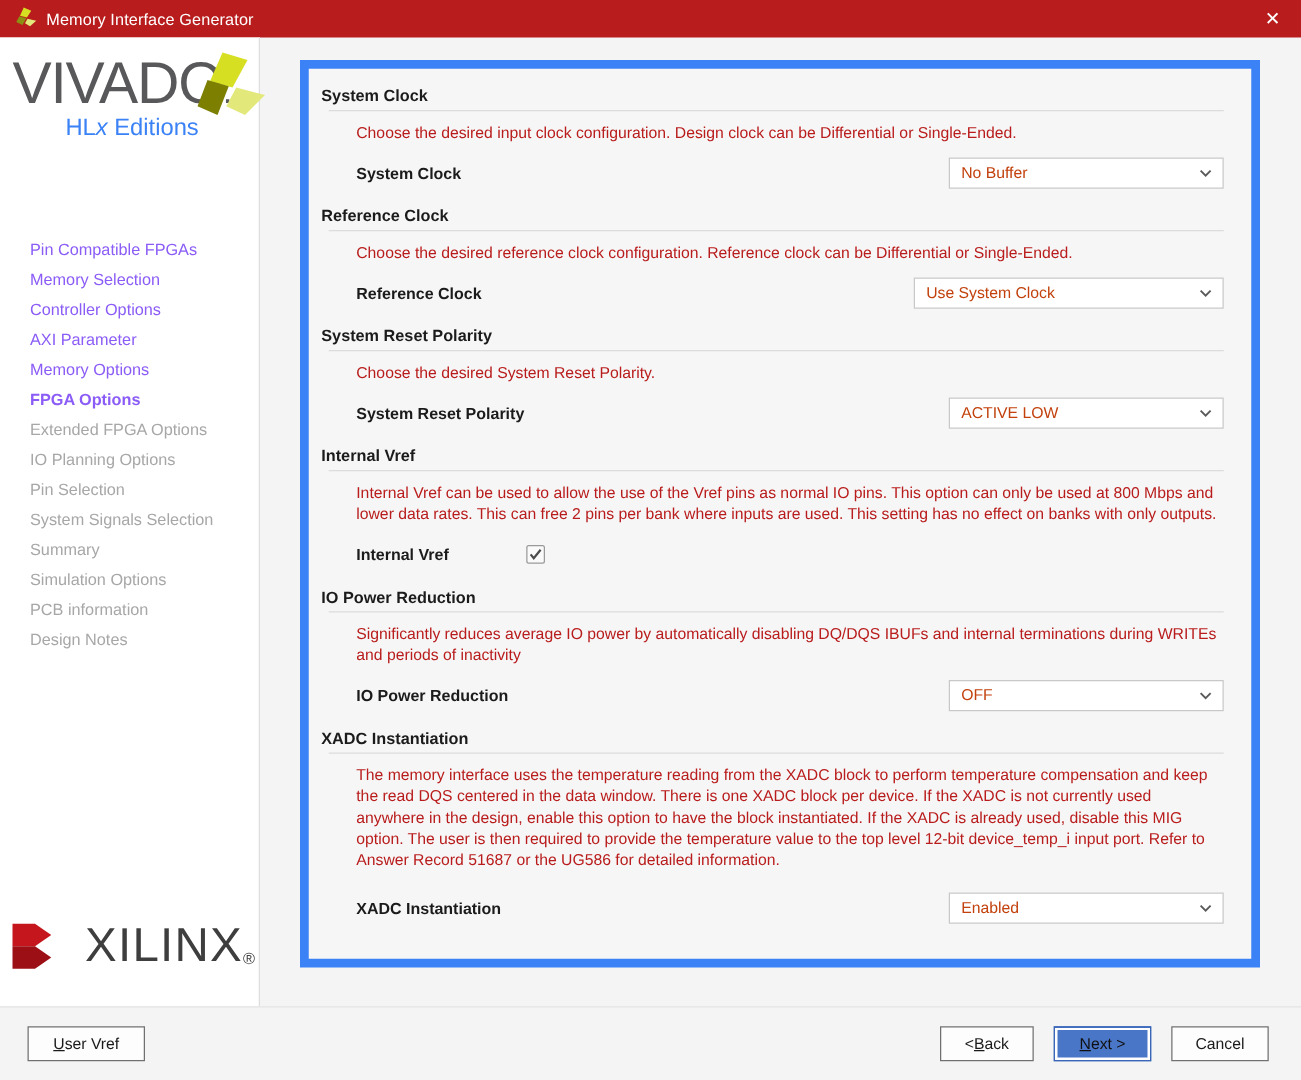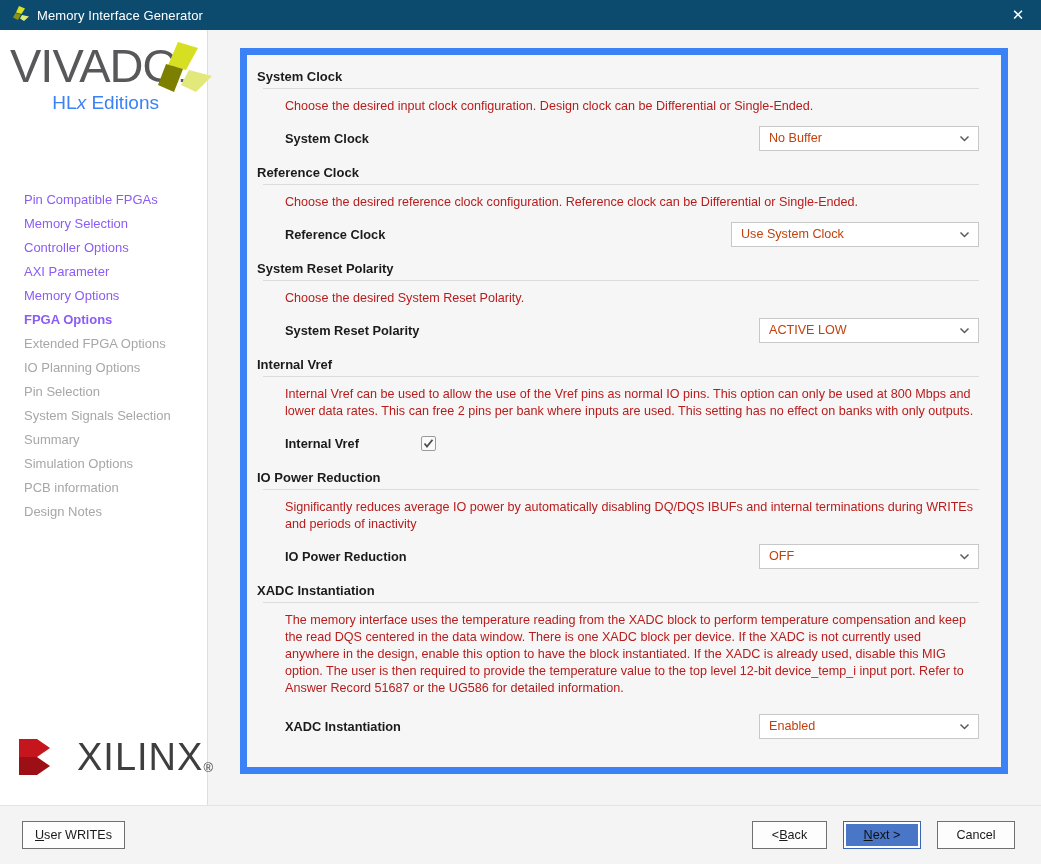--- a/index.html
+++ b/index.html
@@ -7,21 +7,21 @@
   body {
     width: 1041px; height: 864px;
     font-family: "Liberation Sans", sans-serif;
     background: #f4f4f4;
     overflow: hidden;
     -webkit-font-smoothing: antialiased;
   }
 
   
   .titlebar {
-    height: 30px; background: #0c4a6e; color: #ffffff;
+    height: 30px; background: #b91c1c; color: #ffffff;
     display: flex; align-items: center; position: relative;
   }
   .titlebar-icon { width: 22px; height: 20px; margin-left: 8px; margin-right: 7px;
     position: relative; flex: 0 0 auto; }
   .titlebar-title { font-size: 13px; letter-spacing: .1px; }
   .titlebar-close {
     position: absolute; right: 0; top: 0; width: 46px; height: 30px;
     display: flex; align-items: center; justify-content: center;
     font-size: 15px; line-height: 1; color: #fff; font-family: "DejaVu Sans", sans-serif;
   }
@@ -51,21 +51,21 @@
 
   .nav { margin-top: 38px; }
   .nav-item {
     font-size: 13px; color: #8b5cf6; padding: 5px 0 5px 24px;
     line-height: 14px; white-space: nowrap;
   }
   .nav-item.active { font-weight: bold; }
   .nav-item.disabled { color: #a7a7a7; }
 
   .xilinx-logo {
-    margin-top: auto; padding: 0 0 26px 17px;
+    margin-top: auto; padding: 0 0 26px 8px;
     display: flex; align-items: center; gap: 12px;
   }
   .xilinx-mark { width: 48px; height: 44px; flex: 0 0 auto; }
   .xilinx-word {
     font-size: 38px; color: #3e3e3e; letter-spacing: 1px;
     font-weight: 400; font-family: "Liberation Sans", sans-serif; line-height: 1;
   }
   .xilinx-word sup { font-size: 13px; vertical-align: baseline; position: relative; top: 2px; }
 
   
@@ -323,21 +323,21 @@
         </div>
 
       </div>
     </div>
   </div>
 
   <div class="footer">
     <div class="btn btn-userguide">
         <span></span>
         <u>U</u>
-        <span>ser WRITEs</span>
+        <span>ser Vref</span>
       </div>
     <div class="footer-right">
       <div class="btn btn-back">
           <span>&lt; </span>
           <u>B</u>
           <span>ack</span>
         </div>
       <div class="btn btn-next">
           <span></span>
           <u>N</u>

